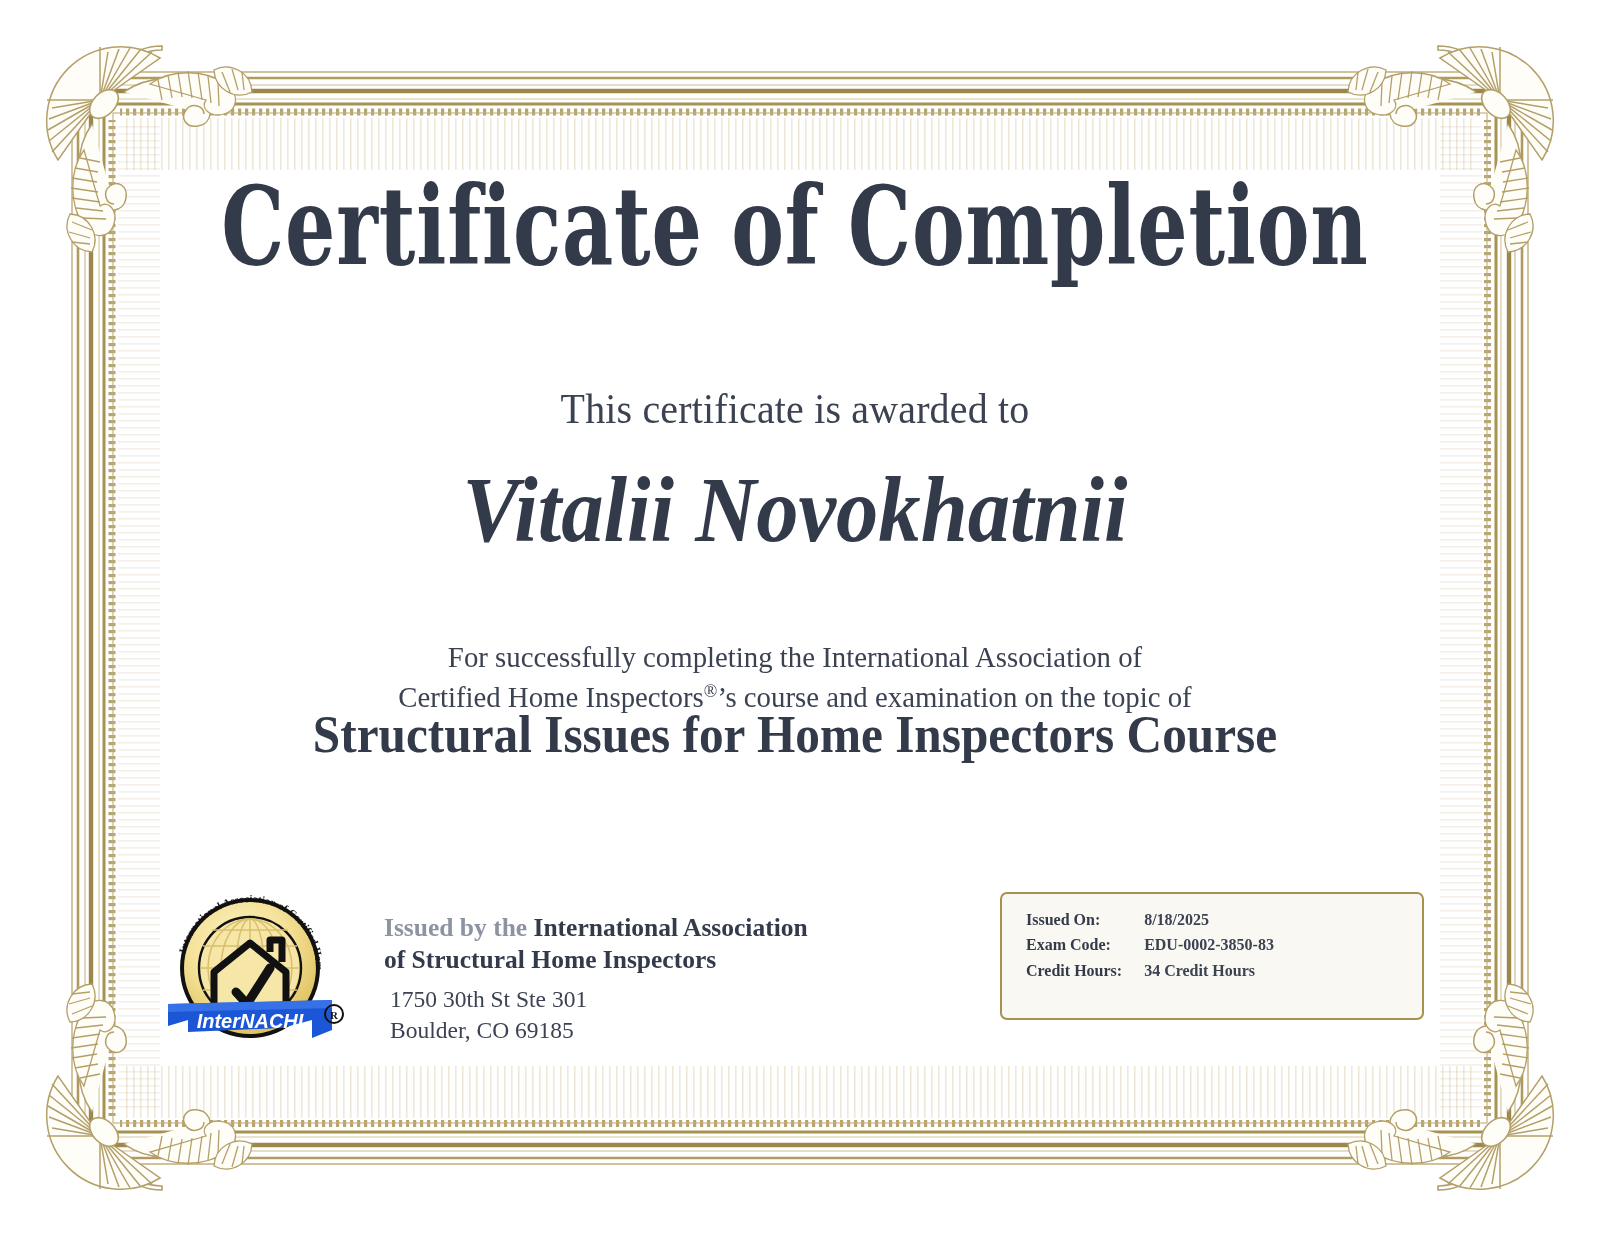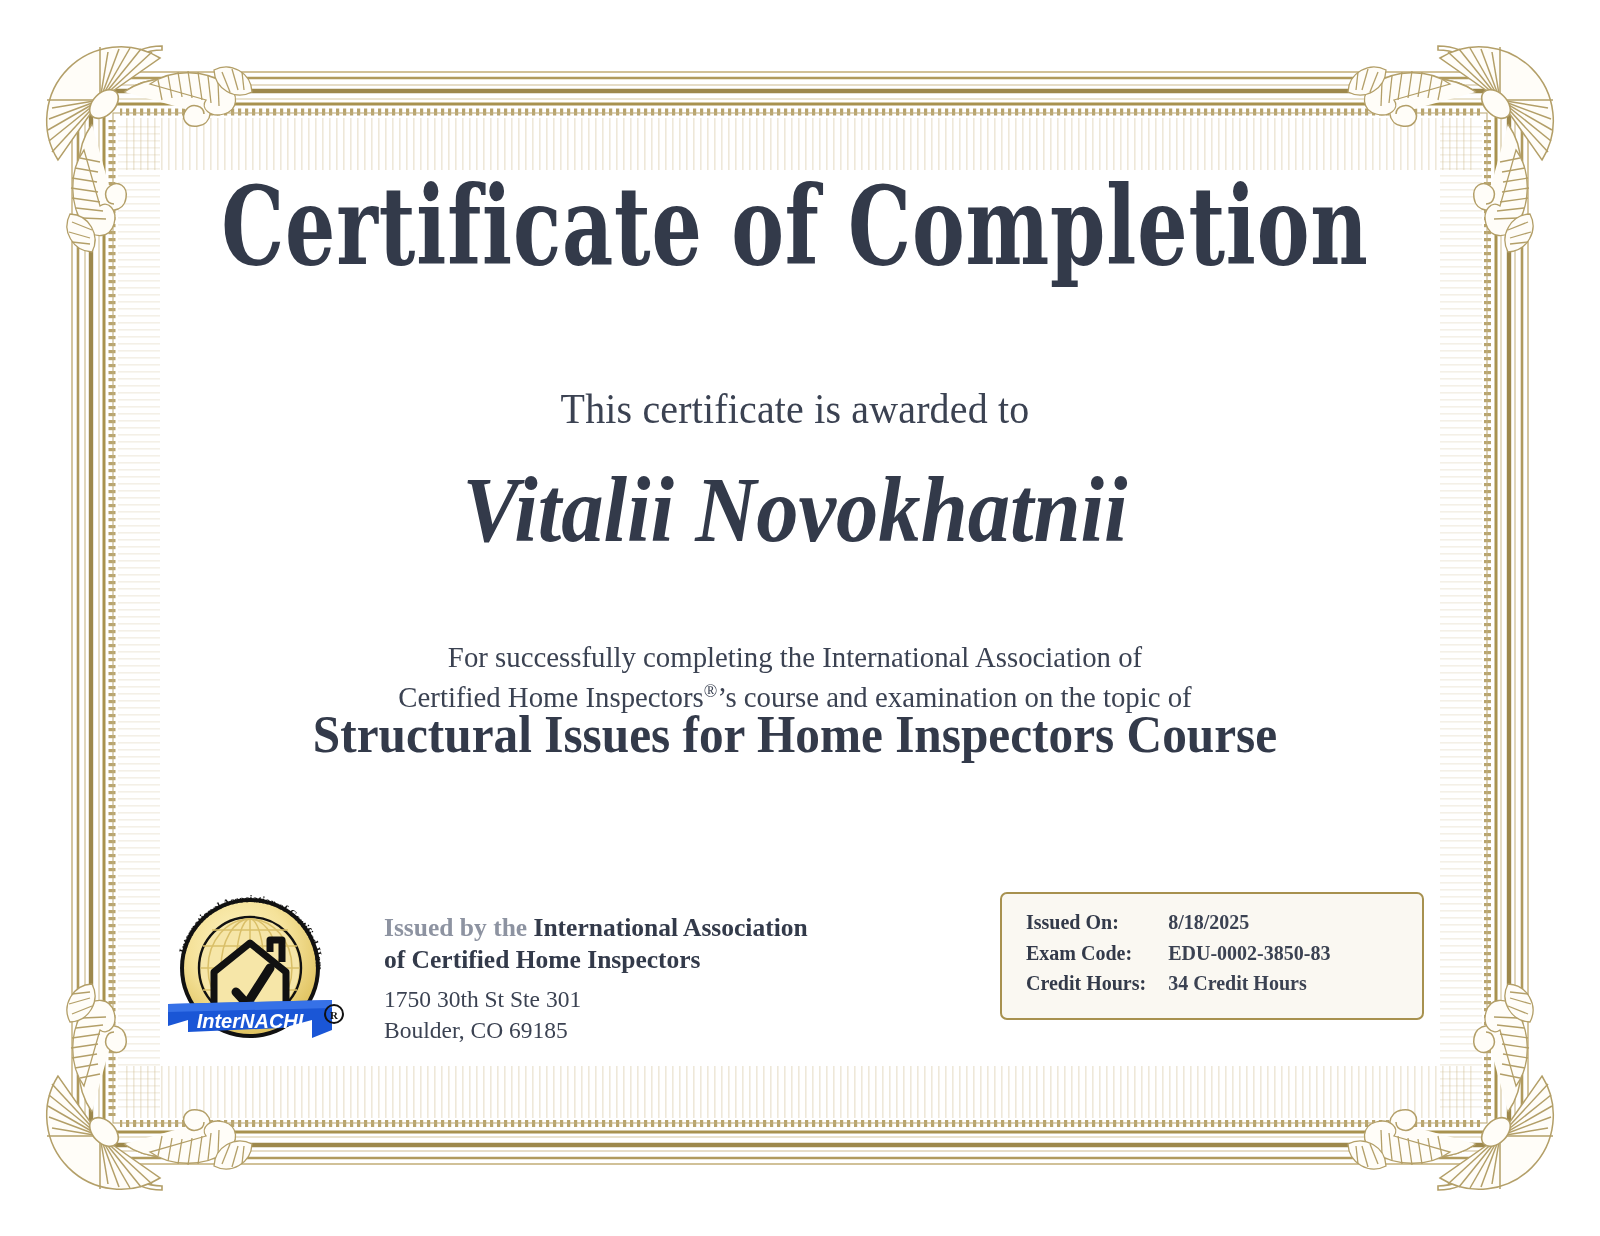--- a/index.html
+++ b/index.html
@@ -160,40 +160,41 @@
   .issuer-line1 .lead {
     color: #8d93a1;
     font-weight: 700;
   }
   .address {
     margin-top: 9px;
     font-size: 23.5px;
     line-height: 1.3;
     color: #3b4252;
     font-weight: 400;
+    margin-left: 6px;
   }
 
   .details-box {
     position: absolute;
     left: 888px;
     top: 12px;
     width: 424px;
     height: 128px;
     border: 2.5px solid #a7914f;
     border-radius: 7px;
     background: #faf8f2;
     box-sizing: border-box;
   }
   .details-table {
     margin: 16px 0 0 24px;
     border-collapse: collapse;
   }
   .details-table td {
     padding: 0 0 5px 0;
-    font-size: 20px;
+    font-size: 16px;
     line-height: 1.28;
     color: #333a4a;
     vertical-align: baseline;
     white-space: nowrap;
   }
   .details-table td.k {
     font-weight: 700;
     padding-right: 22px;
   }
   .details-table td.v {
@@ -413,21 +414,21 @@
           <text x="88" y="148" text-anchor="middle" font-family="'Liberation Sans', sans-serif" font-size="20" font-weight="700" fill="#ffffff" font-style="italic">InterNACHI</text>
 
           <g>
             <circle cx="172" cy="134" r="9" fill="none" stroke="#111111" stroke-width="2"></circle>
             <text x="172" y="139" text-anchor="middle" font-family="'Liberation Serif', serif" font-size="11" font-weight="700" fill="#111111">R</text>
           </g>
         </svg>
       </div>
 
       <div class="issuer">
-        <div class="issuer-line1"><span class="lead">Issued by the</span> <span>International Association</span><br><span>of Certified Home Inspectors</span></div>
+        <div class="issuer-line1"><span class="lead">Issued by the</span> <span>International Association</span><br><span>of Structural Home Inspectors</span></div>
         <div class="address">
           <div>1750 30th St Ste 301</div>
           <div>Boulder, CO 69185</div>
         </div>
       </div>
 
       <div class="details-box">
         <table class="details-table">
           <tbody>
             <tr>

